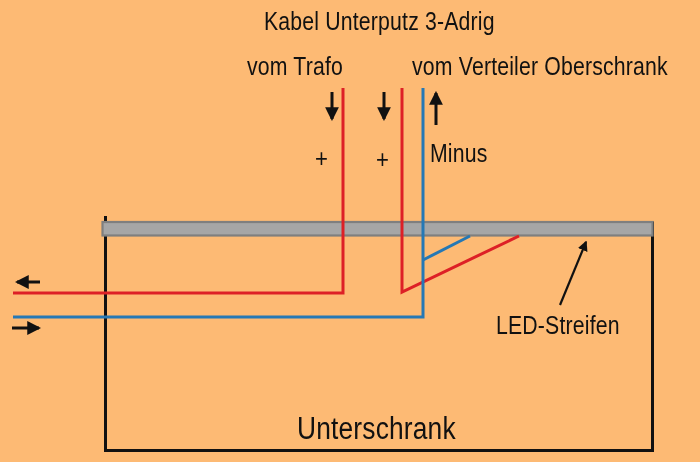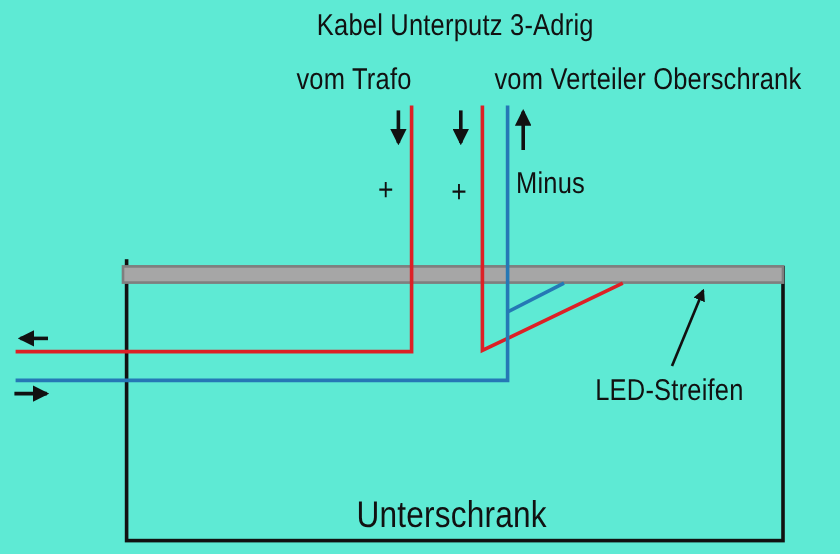--- a/index.html
+++ b/index.html
@@ -4,21 +4,21 @@
 <style>
   html, body {
     margin: 0;
     padding: 0;
     background: #ffffff;
   }
   .canvas {
     position: relative;
     width: 700px;
     height: 462px;
-    background: #5eead4;
+    background: #fdba74;
     overflow: hidden;
     font-family: "Liberation Sans", sans-serif;
     color: #111111;
   }
   .canvas svg {
     position: absolute;
     left: 0;
     top: 0;
   }
   .label {

